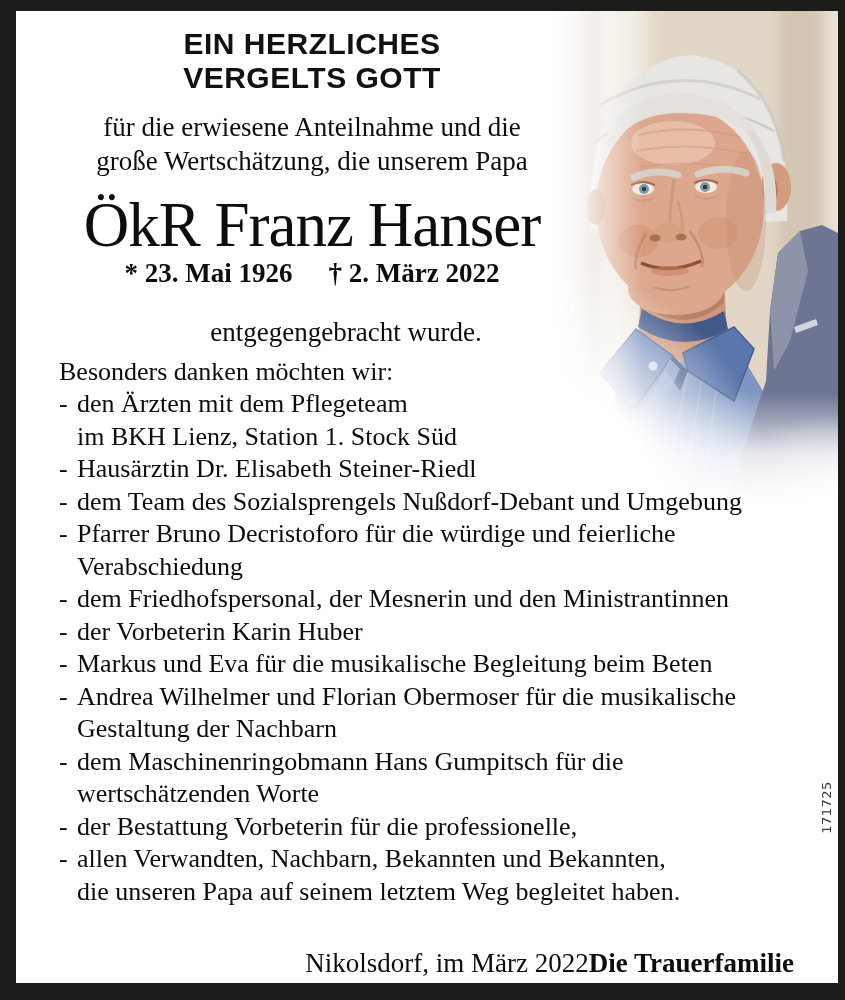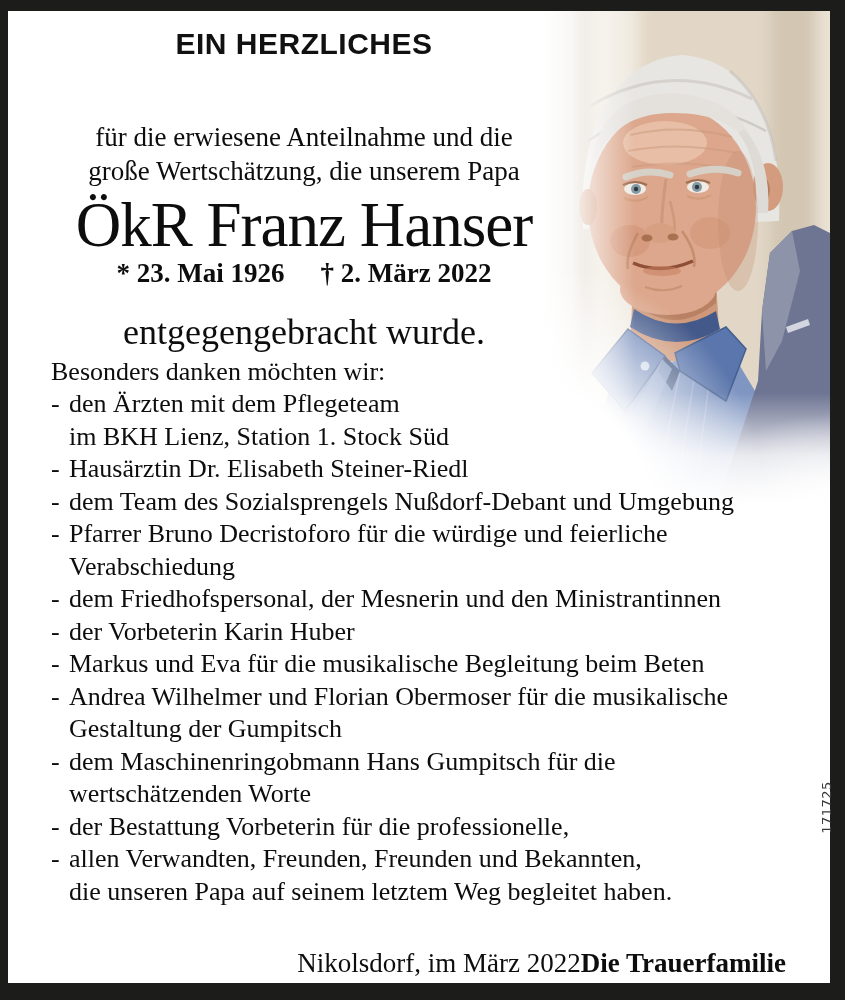--- a/index.html
+++ b/index.html
@@ -1,41 +1,41 @@
 <!DOCTYPE html>
 <html><head>
 <meta charset="utf-8">
 <style>
   html,body{margin:0;padding:0;background:#ffffff;}
   #page{position:relative;width:845px;height:1000px;background:#1c1c1a;overflow:hidden;
         font-family:"Liberation Serif", serif;color:#0d0d0d;}
-  #sheet{position:absolute;left:8px;top:11px;width:822px;height:972px;background:#ffffff;overflow:hidden;}
+  #sheet{position:absolute;left:16px;top:11px;width:822px;height:972px;background:#ffffff;overflow:hidden;}
 
   
   #photo{position:absolute;top:0;right:0;width:300px;height:512px;z-index:1;overflow:hidden;}
   #photo svg{display:block;width:300px;height:512px;}
   .fade{position:absolute;pointer-events:none;}
   #fade-left{left:0;top:0;bottom:0;width:105px;
      background:linear-gradient(to right,#ffffff 8%,rgba(255,255,255,.88) 40%,rgba(255,255,255,0) 100%);}
   #fade-bottom{left:0;right:0;bottom:0;height:130px;
      background:linear-gradient(to top,#ffffff 14%,rgba(255,255,255,.78) 52%,rgba(255,255,255,0) 100%);}
   #fade-corner{left:0;bottom:0;width:230px;height:250px;
      background:radial-gradient(ellipse at 0% 100%,#ffffff 38%,rgba(255,255,255,0) 74%);}
   #fade-corner-br{right:0;bottom:0;width:150px;height:110px;
      background:radial-gradient(ellipse at 100% 100%,rgba(255,255,255,.9) 20%,rgba(255,255,255,0) 70%);}
 
   
   .center-col{position:absolute;left:0;width:592px;text-align:center;z-index:3;}
   #heading{top:16px;font-family:"Liberation Sans", sans-serif;font-weight:bold;
            font-size:30px;line-height:33.5px;letter-spacing:.5px;color:#111;}
-  #intro{top:100px;font-size:27px;line-height:33.5px;margin-top:10px;}
+  #intro{top:100px;font-size:27px;line-height:33.5px;}
   #name{top:180px;font-weight:normal;font-size:63px;line-height:68px;letter-spacing:-1px;white-space:nowrap;}
   #dates{top:247px;font-weight:bold;font-size:27px;line-height:30px;text-align:center;}
   #dates .d-sep{display:inline-block;width:36px;}
-  #received{top:306px;font-size:36px;line-height:30px;}
+  #received{top:306px;font-size:27px;line-height:30px;padding-left:34px;}
 
   #thanks-intro{position:absolute;left:43px;top:345px;font-size:26px;line-height:32px;z-index:3;text-align:right;}
   #thanks{position:absolute;left:43px;top:377px;right:20px;z-index:3;}
   .t-row{display:flex;font-size:26px;line-height:32.5px;}
   .t-dash{width:18px;flex:0 0 18px;}
   .t-text{flex:1;white-space:nowrap;}
 
   #footer{position:absolute;left:43px;right:44px;top:937px;display:flex;
           justify-content:flex-end;align-items:baseline;font-size:27px;z-index:3;}
   #signature{font-weight:bold;}
@@ -140,20 +140,21 @@
         </g>
       </svg>
       <div class="fade" id="fade-left"></div>
       <div class="fade" id="fade-bottom"></div>
       <div class="fade" id="fade-corner"></div>
       <div class="fade" id="fade-corner-br"></div>
     </div>
 
     <div id="heading" class="center-col">
       <div>EIN HERZLICHES</div>
+      <div>VERGELTS GOTT</div>
     </div>
 
     <div id="intro" class="center-col">
       <div>für die erwiesene Anteilnahme und die</div>
       <div>große Wertschätzung, die unserem Papa</div>
     </div>
 
     <div id="name" class="center-col">ÖkR Franz Hanser</div>
 
     <div id="dates" class="center-col">
@@ -200,37 +201,37 @@
       <div class="t-row">
           <span class="t-dash">-</span>
           <span class="t-text">Markus und Eva für die musikalische Begleitung beim Beten</span>
         </div>
       <div class="t-row">
           <span class="t-dash">-</span>
           <span class="t-text">Andrea Wilhelmer und Florian Obermoser für die musikalische</span>
         </div>
       <div class="t-row">
           <span class="t-dash"></span>
-          <span class="t-text">Gestaltung der Gumpitsch</span>
+          <span class="t-text">Gestaltung der Nachbarn</span>
         </div>
       <div class="t-row">
           <span class="t-dash">-</span>
           <span class="t-text">dem Maschinenringobmann Hans Gumpitsch für die</span>
         </div>
       <div class="t-row">
           <span class="t-dash"></span>
           <span class="t-text">wertschätzenden Worte</span>
         </div>
       <div class="t-row">
           <span class="t-dash">-</span>
           <span class="t-text">der Bestattung Vorbeterin für die professionelle,</span>
         </div>
       <div class="t-row">
           <span class="t-dash">-</span>
-          <span class="t-text">allen Verwandten, Freunden, Freunden und Bekannten,</span>
+          <span class="t-text">allen Verwandten, Nachbarn, Bekannten und Bekannten,</span>
         </div>
       <div class="t-row">
           <span class="t-dash"></span>
           <span class="t-text">die unseren Papa auf seinem letztem Weg begleitet haben.</span>
         </div>
     </div>
 
     <div id="footer">
       <span id="place-date">Nikolsdorf, im März 2022</span>
       <span id="signature">Die Trauerfamilie</span>

